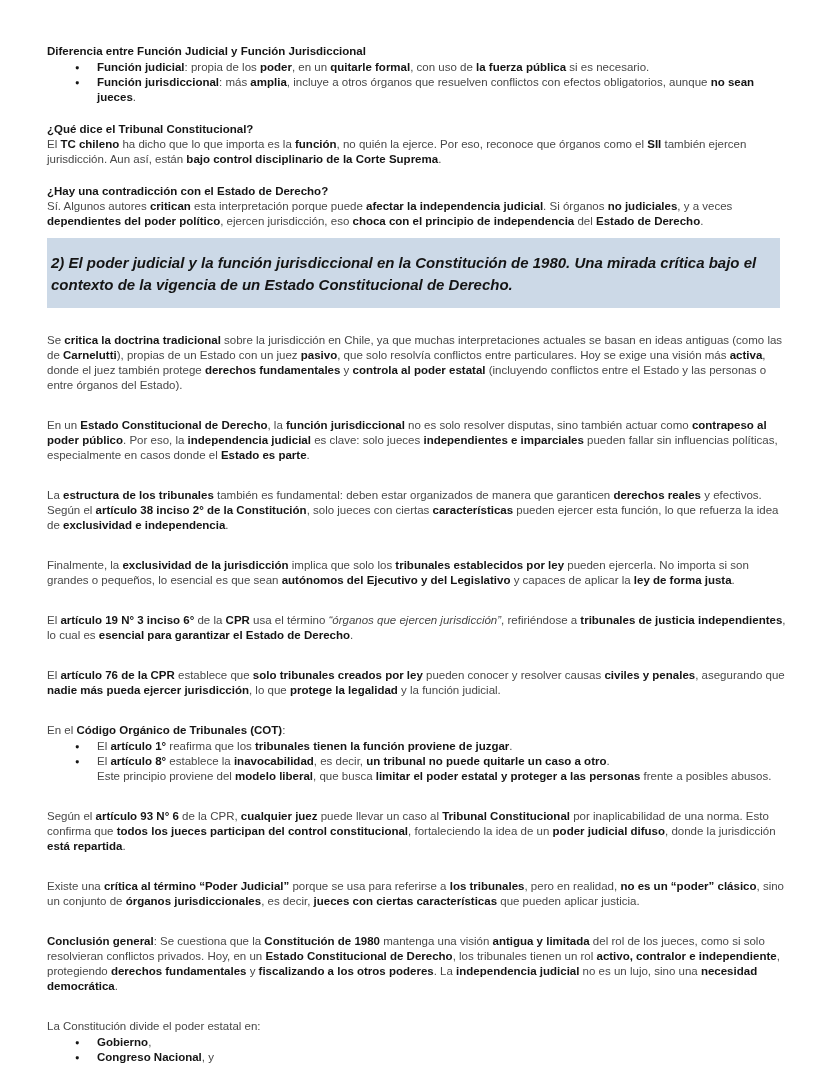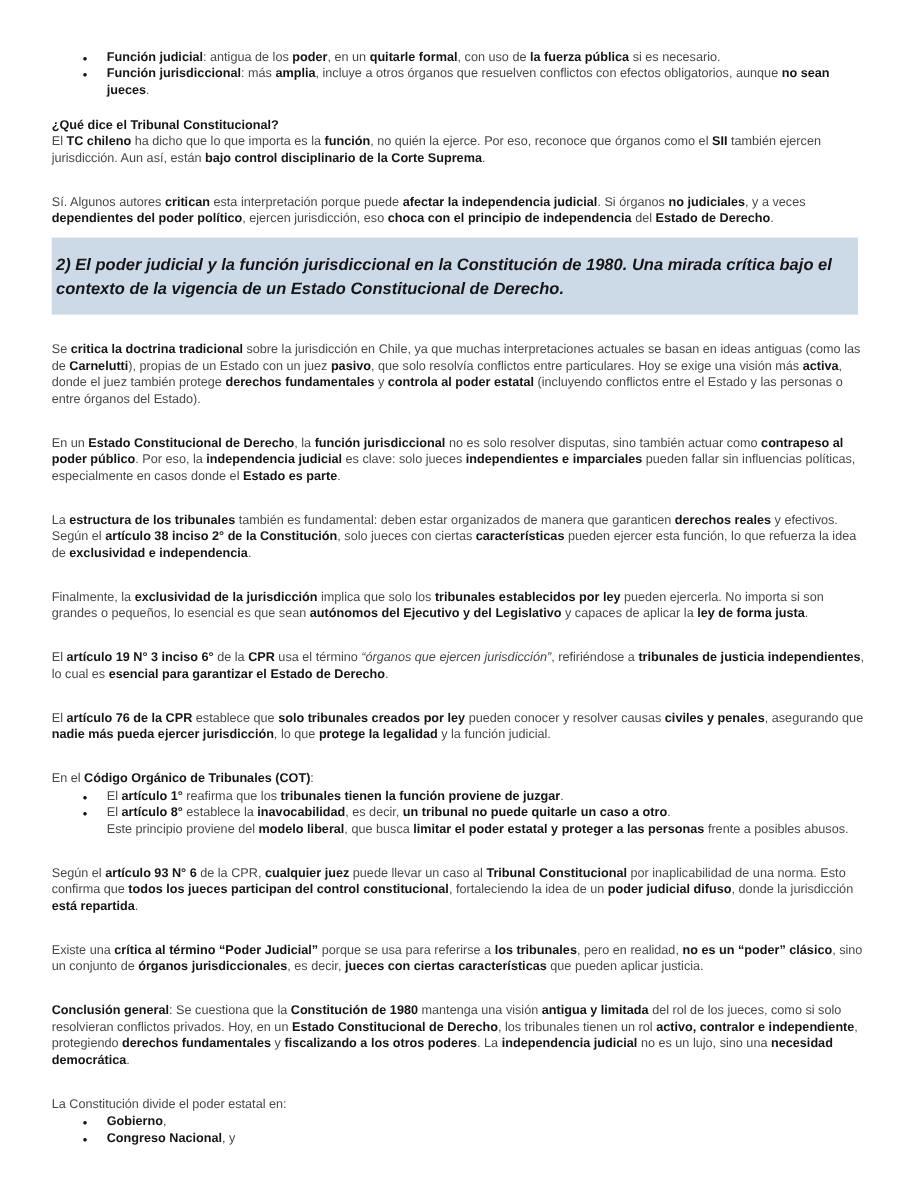--- a/index.html
+++ b/index.html
@@ -74,32 +74,34 @@
   }
   .h2 .b {
     font-weight: 700;
   }
 </style>
 </head>
 <body>
 
 <div class="page">
   <div class="doc">
+      <div class="heading"><span class="b">Diferencia entre Función Judicial y Función Jurisdiccional</span></div>
       <div class="bullets">
         <div class="bullet-item">
           <span class="dot">●</span>
-          <span class="bullet-text"><span class="b">Función judicial</span><span>: antigua de los </span><span class="b">poder</span><span>, en un </span><span class="b">quitarle formal</span><span>, con uso de </span><span class="b">la fuerza pública</span><span> si es necesario.</span></span>
+          <span class="bullet-text"><span class="b">Función judicial</span><span>: propia de los </span><span class="b">poder</span><span>, en un </span><span class="b">quitarle formal</span><span>, con uso de </span><span class="b">la fuerza pública</span><span> si es necesario.</span></span>
         </div>
         <div class="bullet-item">
           <span class="dot">●</span>
           <span class="bullet-text"><span class="b">Función jurisdiccional</span><span>: más </span><span class="b">amplia</span><span>, incluye a otros órganos que resuelven conflictos con efectos obligatorios, aunque </span><span class="b">no sean jueces</span><span>.</span></span>
         </div>
       </div>
       <div class="heading"><span class="b">¿Qué dice el Tribunal Constitucional?</span></div>
       <div class="paragraph"><span>El </span><span class="b">TC chileno</span><span> ha dicho que lo que importa es la </span><span class="b">función</span><span>, no quién la ejerce. Por eso, reconoce que órganos como el </span><span class="b">SII</span><span> también ejercen jurisdicción. Aun así, están </span><span class="b">bajo control disciplinario de la Corte Suprema</span><span>.</span></div>
+      <div class="heading"><span class="b">¿Hay una contradicción con el Estado de Derecho?</span></div>
       <div class="paragraph"><span>Sí. Algunos autores </span><span class="b">critican</span><span> esta interpretación porque puede </span><span class="b">afectar la independencia judicial</span><span>. Si órganos </span><span class="b">no judiciales</span><span>, y a veces </span><span class="b">dependientes del poder político</span><span>, ejercen jurisdicción, eso </span><span class="b">choca con el principio de independencia</span><span> del </span><span class="b">Estado de Derecho</span><span>.</span></div>
       <div class="h2" style="background: rgb(204, 217, 231); color: rgb(29, 34, 40);"><span class="b">2) El poder judicial y la función jurisdiccional en la Constitución de 1980. Una mirada crítica bajo el contexto de la vigencia de un Estado Constitucional de Derecho.</span></div>
       <div class="paragraph"><span>Se </span><span class="b">critica la doctrina tradicional</span><span> sobre la jurisdicción en Chile, ya que muchas interpretaciones actuales se basan en ideas antiguas (como las de </span><span class="b">Carnelutti</span><span>), propias de un Estado con un juez </span><span class="b">pasivo</span><span>, que solo resolvía conflictos entre particulares. Hoy se exige una visión más </span><span class="b">activa</span><span>, donde el juez también protege </span><span class="b">derechos fundamentales</span><span> y </span><span class="b">controla al poder estatal</span><span> (incluyendo conflictos entre el Estado y las personas o entre órganos del Estado).</span></div>
       <div class="paragraph"><span>En un </span><span class="b">Estado Constitucional de Derecho</span><span>, la </span><span class="b">función jurisdiccional</span><span> no es solo resolver disputas, sino también actuar como </span><span class="b">contrapeso al poder público</span><span>. Por eso, la </span><span class="b">independencia judicial</span><span> es clave: solo jueces </span><span class="b">independientes e imparciales</span><span> pueden fallar sin influencias políticas, especialmente en casos donde el </span><span class="b">Estado es parte</span><span>.</span></div>
       <div class="paragraph"><span>La </span><span class="b">estructura de los tribunales</span><span> también es fundamental: deben estar organizados de manera que garanticen </span><span class="b">derechos reales</span><span> y efectivos. Según el </span><span class="b">artículo 38 inciso 2° de la Constitución</span><span>, solo jueces con ciertas </span><span class="b">características</span><span> pueden ejercer esta función, lo que refuerza la idea de </span><span class="b">exclusividad e independencia</span><span>.</span></div>
       <div class="paragraph"><span>Finalmente, la </span><span class="b">exclusividad de la jurisdicción</span><span> implica que solo los </span><span class="b">tribunales establecidos por ley</span><span> pueden ejercerla. No importa si son grandes o pequeños, lo esencial es que sean </span><span class="b">autónomos del Ejecutivo y del Legislativo</span><span> y capaces de aplicar la </span><span class="b">ley de forma justa</span><span>.</span></div>
       <div class="paragraph"><span>El </span><span class="b">artículo 19 N° 3 inciso 6°</span><span> de la </span><span class="b">CPR</span><span> usa el término </span><span class="i">“órganos que ejercen jurisdicción”</span><span>, refiriéndose a </span><span class="b">tribunales de justicia independientes</span><span>, lo cual es </span><span class="b">esencial para garantizar el Estado de Derecho</span><span>.</span></div>
       <div class="paragraph"><span>El </span><span class="b">artículo 76 de la CPR</span><span> establece que </span><span class="b">solo tribunales creados por ley</span><span> pueden conocer y resolver causas </span><span class="b">civiles y penales</span><span>, asegurando que </span><span class="b">nadie más pueda ejercer jurisdicción</span><span>, lo que </span><span class="b">protege la legalidad</span><span> y la función judicial.</span></div>
       <div class="paragraph"><span>En el </span><span class="b">Código Orgánico de Tribunales (COT)</span><span>:</span></div>
       <div class="bullets">

